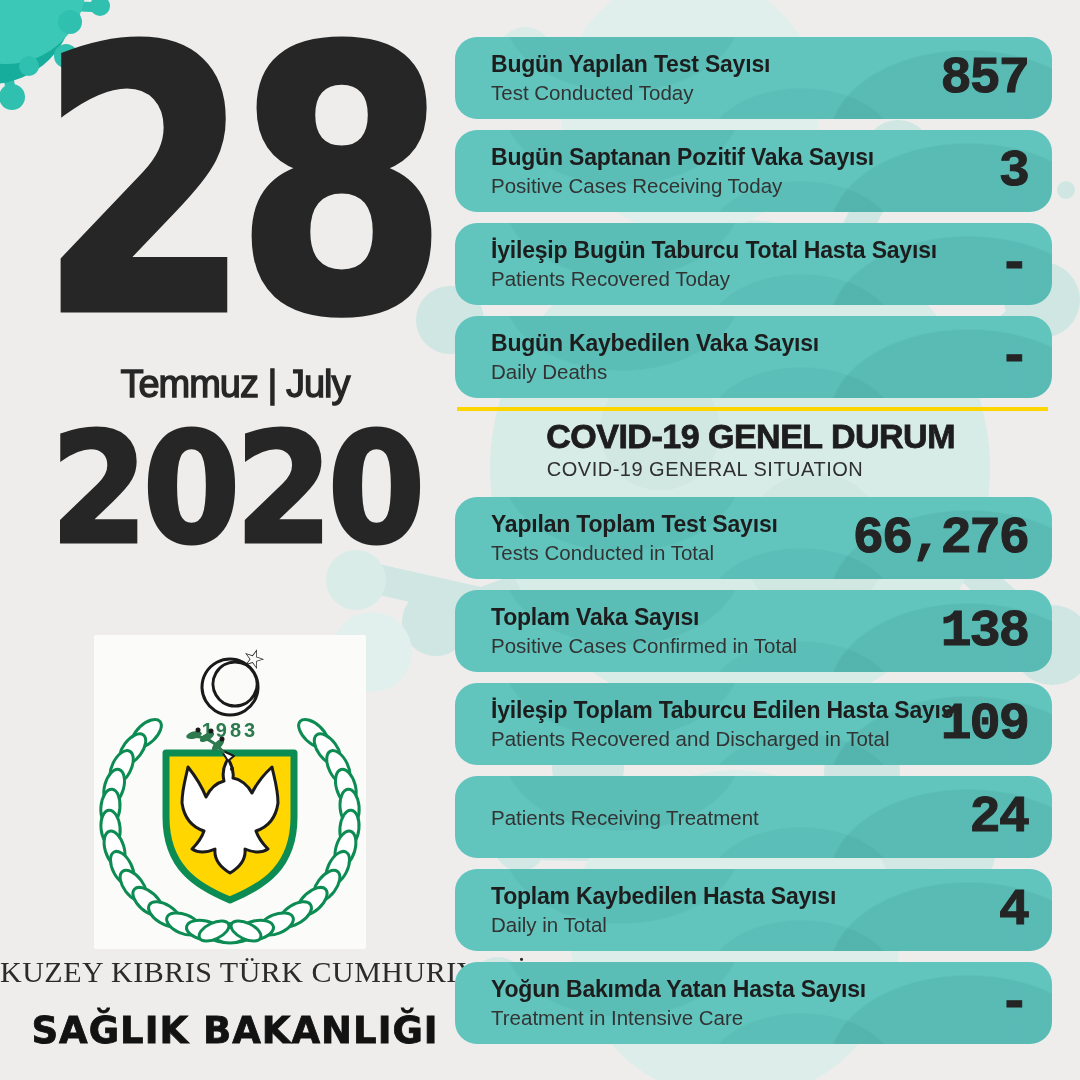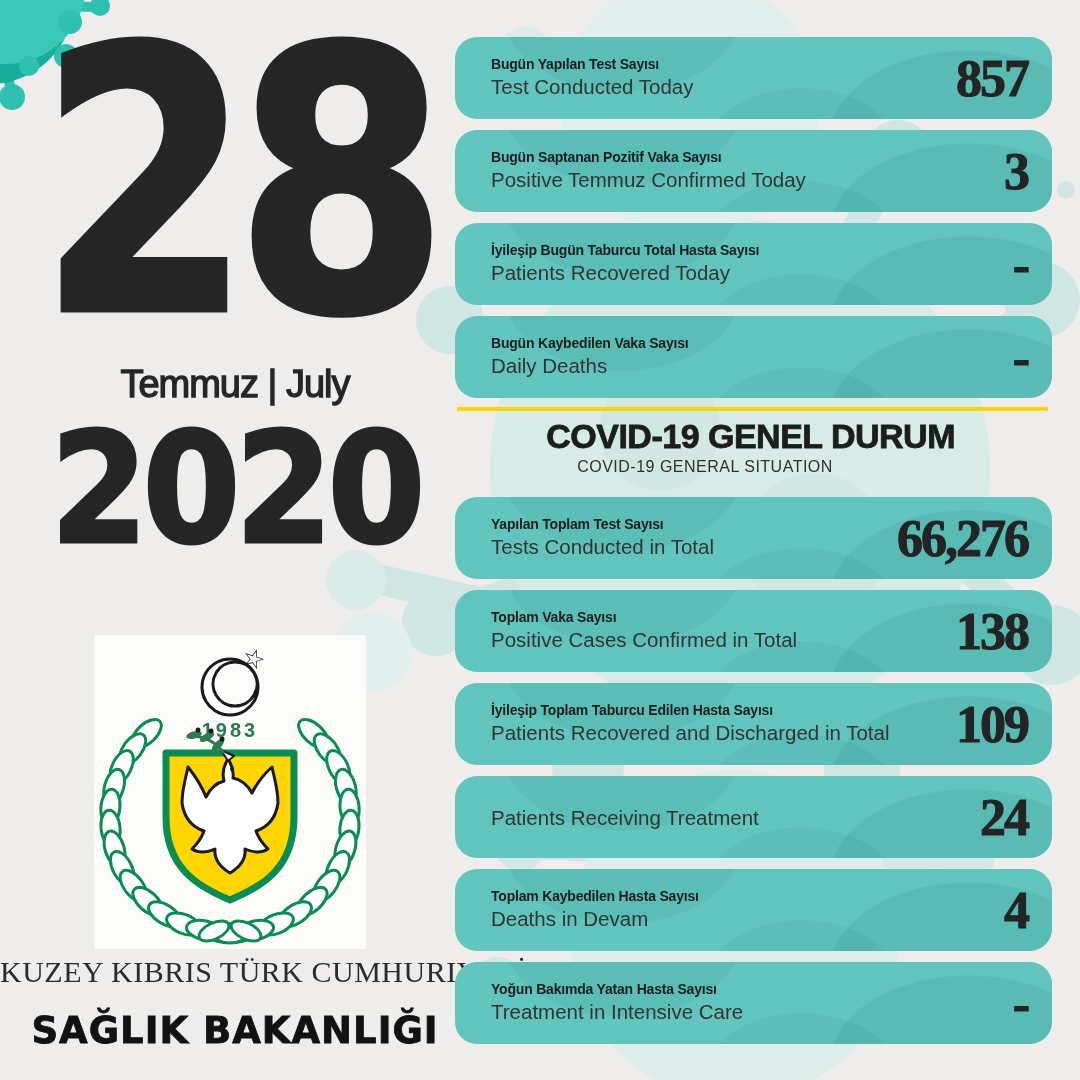--- a/index.html
+++ b/index.html
@@ -38,33 +38,33 @@
   .stats.daily{top:37px;}
   .stats.totals{top:497px;}
   .card{height:82px;border-radius:22px;display:flex;align-items:center;
        padding:0 24px 0 36px;box-sizing:border-box;
        background:
          radial-gradient(140px 90px at 86% 125%, rgba(13,96,90,.10) 98%, transparent 100%),
          radial-gradient(120px 80px at 28% -30%, rgba(13,96,90,.08) 98%, transparent 100%),
          radial-gradient(95px 60px at 58% 135%, rgba(13,96,90,.07) 98%, transparent 100%),
          #61c5be;}
   .labels{display:flex;flex-direction:column;justify-content:center;min-width:0;}
-  .label-tr{font-size:14px;font-weight:bold;letter-spacing:-0.2px;color:#1d1d1d;
+  .label-tr{font-size:23px;font-weight:bold;letter-spacing:-0.2px;color:#1d1d1d;
        white-space:nowrap;line-height:1.2;}
   .label-en{font-size:20.5px;color:#333333;white-space:nowrap;line-height:1.2;margin-top:2px;}
   .value{margin-left:auto;padding-left:8px;flex-shrink:0;
-       font-family:Liberation Serif, serif;font-weight:bold;font-size:52px;
+       font-family:Liberation Mono, monospace;font-weight:bold;font-size:52px;
        letter-spacing:-2px;color:#242424;-webkit-text-stroke:1px #242424;}
 
   .divider{position:absolute;left:457px;top:407px;width:591px;height:4px;
        background:#ffd500;z-index:2;}
   .section-header{position:absolute;left:455px;top:417px;width:500px;text-align:center;z-index:2;}
   .section-title{font-size:34px;font-weight:bold;letter-spacing:-0.5px;color:#1d1d1d;
        -webkit-text-stroke:0.8px #1d1d1d;line-height:1.15;text-align:right;}
-  .section-subtitle{font-size:16px;letter-spacing:0.5px;color:#2f2f2f;margin-top:2px;}
+  .section-subtitle{font-size:20px;letter-spacing:0.5px;color:#2f2f2f;margin-top:2px;}
 </style>
 </head>
 <body>
 
 <div class="page">
 
   <svg class="bg" viewBox="0 0 1080 1080">
 
     <g>
       <g stroke="#cfe6e2" stroke-width="30" stroke-linecap="round">
@@ -231,21 +231,21 @@
     <div class="card">
       <div class="labels">
         <div class="label-tr">Bugün Yapılan Test Sayısı</div>
         <div class="label-en">Test Conducted Today</div>
       </div>
       <div class="value">857</div>
     </div>
     <div class="card">
       <div class="labels">
         <div class="label-tr">Bugün Saptanan Pozitif Vaka Sayısı</div>
-        <div class="label-en">Positive Temmuz Confirmed Today</div>
+        <div class="label-en">Positive Cases Receiving Today</div>
       </div>
       <div class="value">3</div>
     </div>
     <div class="card">
       <div class="labels">
         <div class="label-tr">İyileşip Bugün Taburcu Total Hasta Sayısı</div>
         <div class="label-en">Patients Recovered Today</div>
       </div>
       <div class="value">-</div>
     </div>
@@ -288,21 +288,21 @@
     </div>
     <div class="card">
       <div class="labels">
         <div class="label-en">Patients Receiving Treatment</div>
       </div>
       <div class="value">24</div>
     </div>
     <div class="card">
       <div class="labels">
         <div class="label-tr">Toplam Kaybedilen Hasta Sayısı</div>
-        <div class="label-en">Deaths in Devam</div>
+        <div class="label-en">Daily in Total</div>
       </div>
       <div class="value">4</div>
     </div>
     <div class="card">
       <div class="labels">
         <div class="label-tr">Yoğun Bakımda Yatan Hasta Sayısı</div>
         <div class="label-en">Treatment in Intensive Care</div>
       </div>
       <div class="value">-</div>
     </div>

